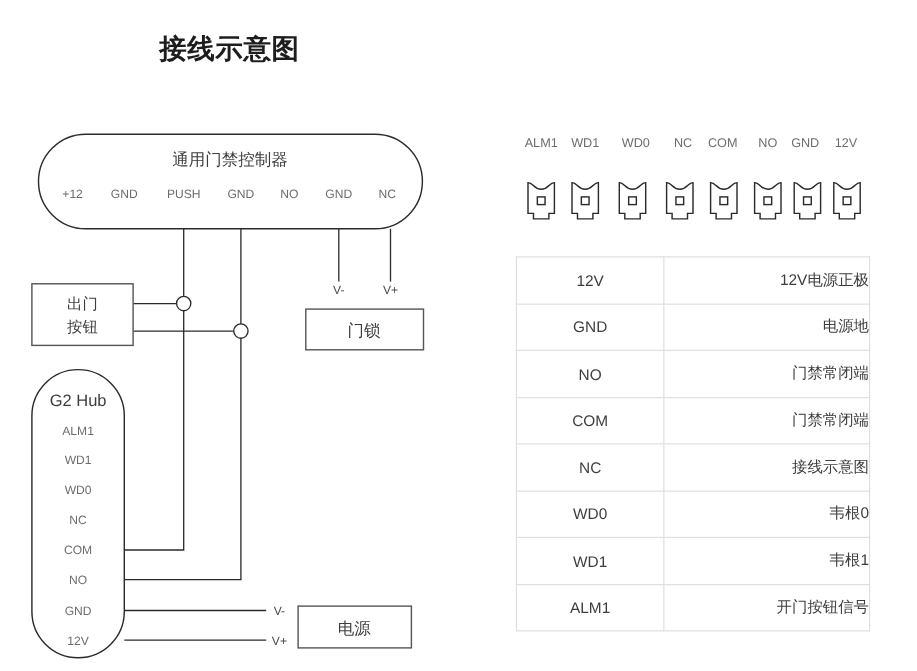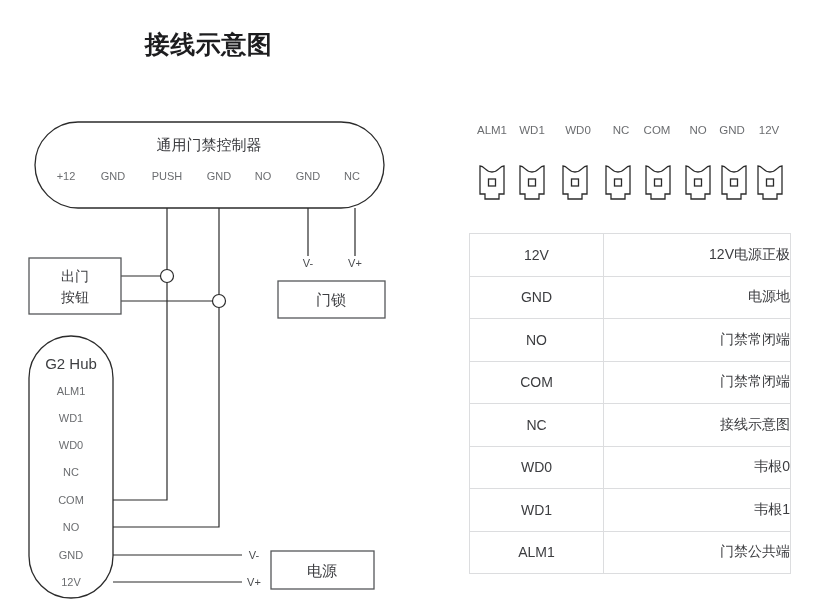--- a/index.html
+++ b/index.html
@@ -277,18 +277,18 @@
       <tr>
         <td class="col-sig">WD0</td>
         <td class="col-desc">韦根0</td>
       </tr>
       <tr>
         <td class="col-sig">WD1</td>
         <td class="col-desc">韦根1</td>
       </tr>
       <tr>
         <td class="col-sig">ALM1</td>
-        <td class="col-desc">门禁公共端</td>
+        <td class="col-desc">开门按钮信号</td>
       </tr>
     </tbody>
   </table>
 
 </div>
 
 </body></html>

